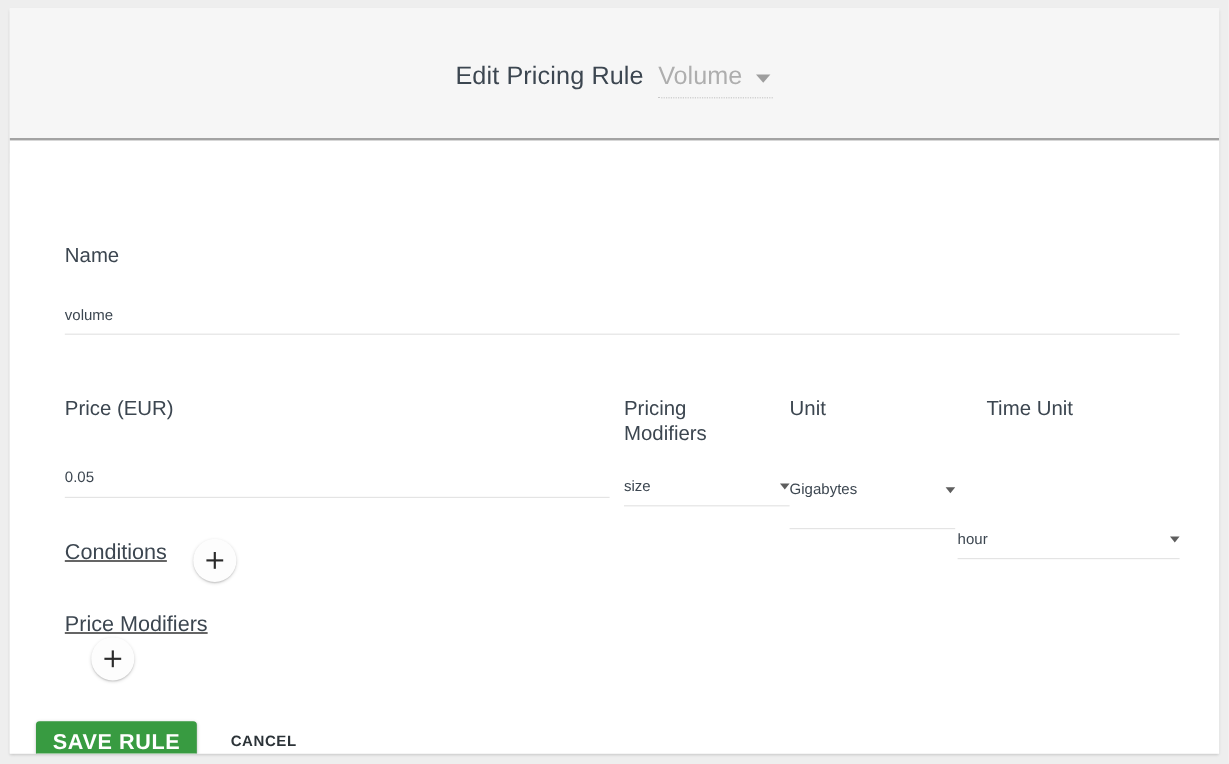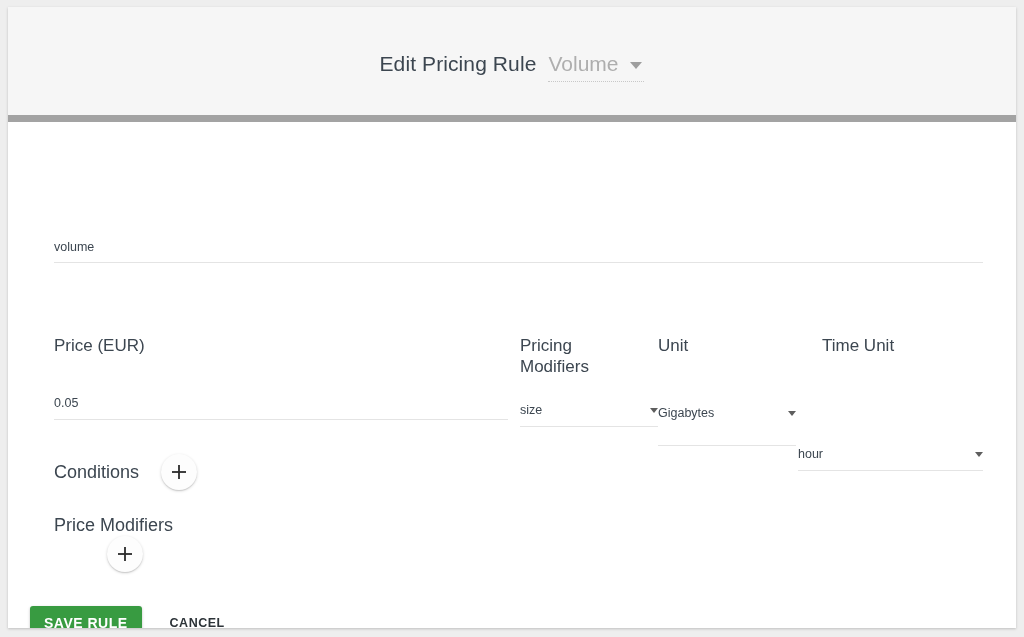--- a/index.html
+++ b/index.html
@@ -24,21 +24,21 @@
     background: #ffffff;
     box-shadow: 0 1px 3px rgba(0,0,0,0.13), 0 1px 2px rgba(0,0,0,0.08);
     overflow: hidden;
   }
 
   
   .card-header {
     position: relative;
     height: 108px;
     background: #f6f6f6;
-    border-bottom: 7px solid #a3a3a3;
+    border-bottom: 2px solid #a3a3a3;
   }
   .header-inner {
     position: absolute;
     left: 0;
     right: 0;
     top: 44px;
     display: flex;
     justify-content: center;
     align-items: flex-start;
   }
@@ -176,21 +176,21 @@
     height: 0;
     border-left: 4px solid transparent;
     border-right: 4px solid transparent;
     border-top: 5px solid #5e5e5e;
   }
 
   
   .section-row {
     position: absolute;
     display: flex;
-    align-items: center;
+    text-decoration: underline;
   }
   .section-conditions { left: 46px; top: 313px; }
   .section-modifiers  { left: 46px; top: 373px; flex-direction: column; }
 
   .section-label {
     font-size: 18px;
     color: #3c4650;
     line-height: 22px;
   }
   .fab {
@@ -212,21 +212,21 @@
   .actions {
     position: absolute;
     left: 22px;
     top: 465px;
     display: flex;
     align-items: center;
   }
   .btn-save {
     background: #389b41;
     color: #ffffff;
-    font-size: 14px;
+    font-size: 18px;
     font-weight: bold;
     letter-spacing: 0.5px;
     padding: 10px 14px 10px 14px;
     border: none;
     border-radius: 3px;
     box-shadow: 0 1px 3px rgba(0,0,0,0.22), 0 1px 1px rgba(0,0,0,0.12);
     cursor: pointer;
     font-family: "Liberation Sans", sans-serif;
     line-height: 14px;
   }
@@ -256,20 +256,21 @@
       <span class="header-select">
         <span>Volume</span>
         <span class="caret"></span>
       </span>
     </div>
   </div>
 
   <div class="card-body">
 
     <div class="row-name">
+      <div class="field-label">Name</div>
       <div class="field-value underline">volume</div>
     </div>
 
     <div class="field-label row-price-label">Price (EUR)</div>
     <div class="field-value underline row-price-input">0.05</div>
 
     <div class="row-attr-label">Pricing Modifiers</div>
     <div class="field-value underline select-field row-attr-select">
       <span>size</span>
       <span class="caret-sm"></span>

